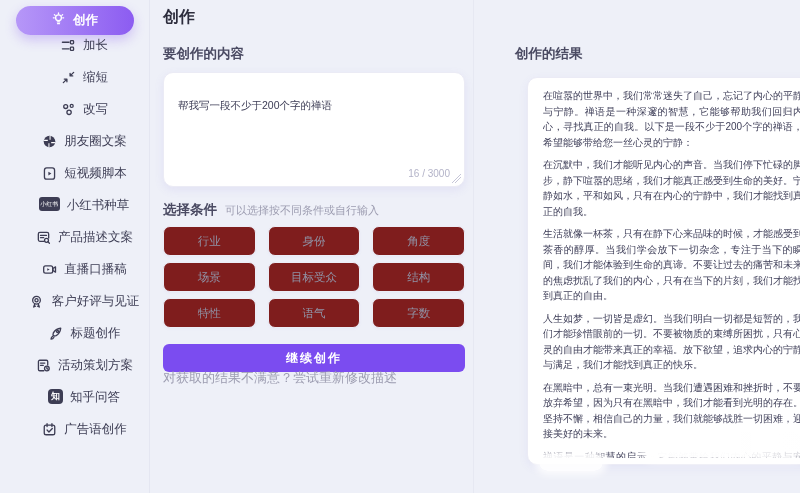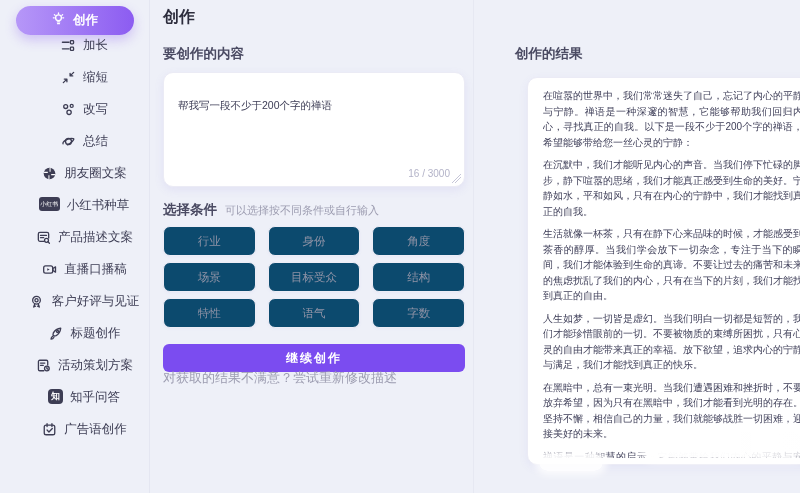--- a/index.html
+++ b/index.html
@@ -60,21 +60,21 @@
   }
 
   .cond-row { position:absolute; top:201px; left:0; display:flex; align-items:baseline; gap:8px; white-space:nowrap; }
   .cond-hint { font-size:11px; color:#9c9cb0; }
 
   .opt-grid {
     position:absolute; top:226px; left:0; width:302px;
     display:grid; grid-template-columns:repeat(3,1fr); column-gap:12px; row-gap:6px;
   }
   .opt-btn {
-    height:30px; background:#0c4a6e; border:1px solid #ededf6; border-radius:7px;
+    height:30px; background:#7f1d1d; border:1px solid #ededf6; border-radius:7px;
     display:flex; align-items:center; justify-content:center;
     font-size:11.5px; color:#9093a6; cursor:pointer;
     box-shadow:0 1px 3px rgba(120,100,220,.05);
   }
   .submit-btn {
     position:absolute; top:332px; left:0; width:302px; height:28px;
     background:#7b4cf0; border:none; border-radius:6px; cursor:pointer;
     color:#fff; font-size:12px; font-weight:bold; letter-spacing:2px;
     font-family:inherit; display:flex; align-items:center; justify-content:center;margin-top:12px;
   }
@@ -154,42 +154,42 @@
         <span class="ic">
           <svg class="icn" width="15" height="15" viewBox="0 0 16 16">
             <circle cx="5" cy="4.8" r="2.1"></circle>
             <circle cx="11.4" cy="4.2" r="1.6"></circle>
             <circle cx="8.6" cy="11" r="2.3"></circle>
           </svg>
         </span>
         <span>改写</span>
       </div>
 
-      <div class="side-item">
-        <span class="ic">
-          <svg class="icn" width="15" height="15" viewBox="0 0 16 16">
-            <circle cx="8" cy="8" r="3.2"></circle>
-            <path d="M2.2 10.4C.9 9 7.2 3.4 13.2 4.9c2 .5-3 5.4-6.4 6.6"></path>
-          </svg>
-        </span>
-        <span>总结</span>
-      </div>
 
       <div class="side-item">
         <span class="ic">
           <svg width="15" height="15" viewBox="0 0 16 16">
             <circle cx="8" cy="8" r="6.2" fill="#3d3d54"></circle>
             <g stroke="#fff" stroke-width="1.1" fill="none">
               <path d="M8.6 2.2v4M13.8 9.2h-4M7.4 13.8v-4M2.2 6.8h4"></path>
             </g>
           </svg>
         </span>
         <span>朋友圈文案</span>
       </div>
 
+      <div class="side-item">
+        <span class="ic">
+          <svg class="icn" width="15" height="15" viewBox="0 0 16 16">
+            <rect x="2.6" y="2" width="10.8" height="12" rx="2.4"></rect>
+            <path d="M6.8 6l3.2 2-3.2 2z" fill="#3d3d54" stroke="none"></path>
+          </svg>
+        </span>
+        <span>短视频脚本</span>
+      </div>
 
       <div class="side-item">
         <span class="badge-dark badge-xhs">小红书</span>
         <span>小红书种草</span>
       </div>
 
       <div class="side-item">
         <span class="ic">
           <svg class="icn" width="15" height="15" viewBox="0 0 16 16">
             <path d="M13.5 8.5V4.2c0-.9-.7-1.6-1.6-1.6H4.1c-.9 0-1.6.7-1.6 1.6v6.3c0 .9.7 1.6 1.6 1.6h4.4"></path>

